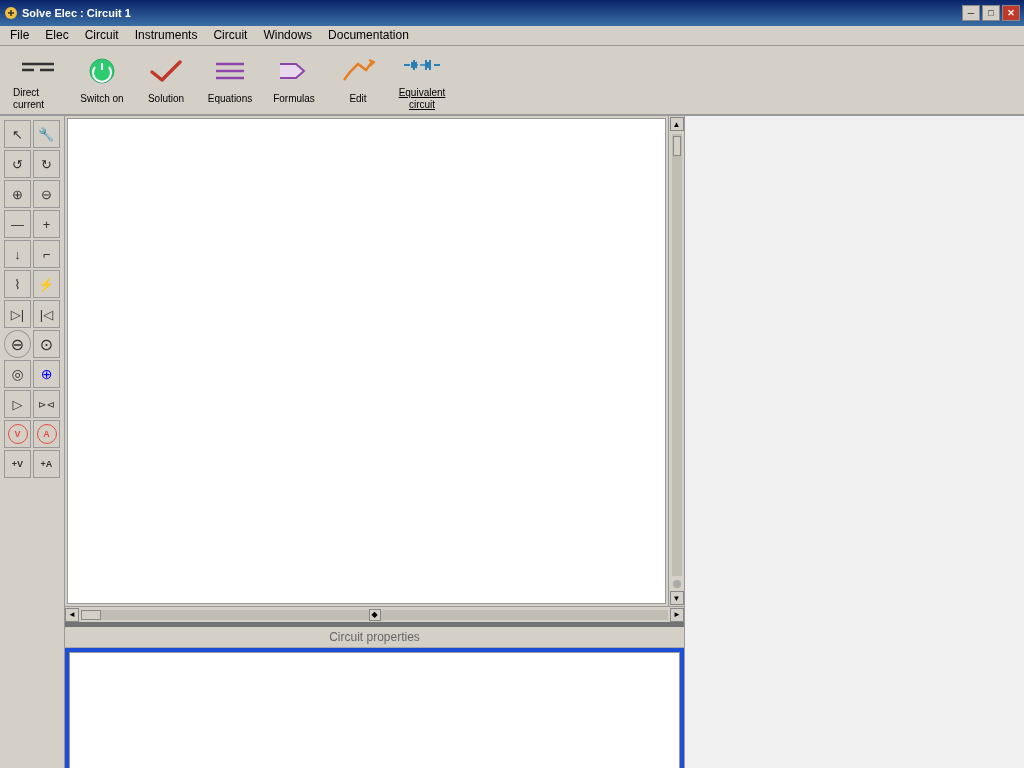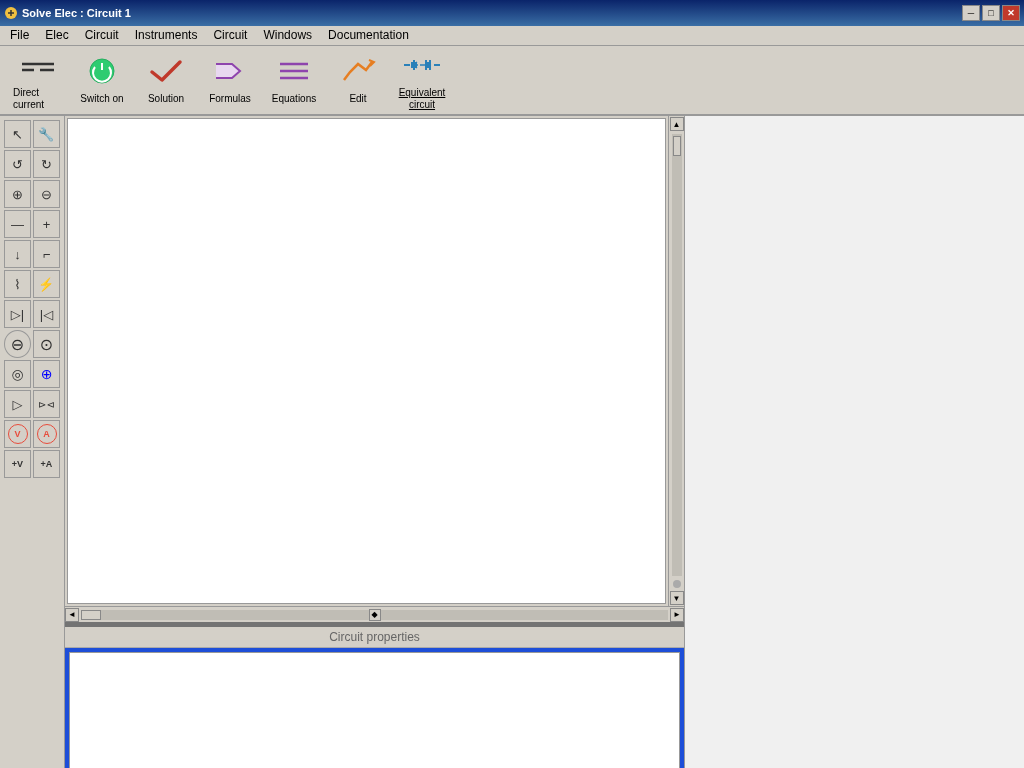--- a/index.html
+++ b/index.html
@@ -293,33 +293,33 @@
           <path d="M18 7 L18 14 M11 11 A9 9 0 1 0 25 11" stroke="white" stroke-width="2" fill="none"></path>
         </svg></div>
       <span style="font-size: 10px; text-align: left; line-height: 1.2;">Switch on</span>
     </div>
     <div class="toolbar-btn tb-solution">
       <div class="tb-icon"><svg width="36" height="30">
           <path d="M4 16 L14 24 L32 6" stroke="#c0392b" stroke-width="3.5" fill="none" stroke-linecap="round" stroke-linejoin="round"></path>
         </svg></div>
       <span style="font-size: 10px; text-align: center; line-height: 1.2;">Solution</span>
     </div>
-    <div class="toolbar-btn tb-formulas">
-      <div class="tb-icon"><svg width="36" height="30">
-          <path d="M4 8 L20 8 L28 15 L20 22 L4 22" stroke="#8e44ad" stroke-width="2" fill="#e8d8f0"></path>
-        </svg></div>
-      <span style="font-size: 10px; text-align: center; line-height: 1.2;">Formulas</span>
-    </div>
     <div class="toolbar-btn tb-equations">
       <div class="tb-icon"><svg width="36" height="30">
           <line x1="4" y1="8" x2="32" y2="8" stroke="#8e44ad" stroke-width="2.5"></line>
           <line x1="4" y1="15" x2="32" y2="15" stroke="#8e44ad" stroke-width="2.5"></line>
           <line x1="4" y1="22" x2="32" y2="22" stroke="#8e44ad" stroke-width="2.5"></line>
         </svg></div>
       <span style="font-size: 10px; text-align: center; line-height: 1.2;">Equations</span>
+    </div>
+    <div class="toolbar-btn tb-formulas">
+      <div class="tb-icon"><svg width="36" height="30">
+          <path d="M4 8 L20 8 L28 15 L20 22 L4 22" stroke="#8e44ad" stroke-width="2" fill="#e8d8f0"></path>
+        </svg></div>
+      <span style="font-size: 10px; text-align: center; line-height: 1.2;">Formulas</span>
     </div>
     <div class="toolbar-btn tb-graph">
       <div class="tb-icon"><svg width="36" height="30">
           <path d="M4 24 L10 16 L18 8 L26 14 L32 6" stroke="#e67e22" stroke-width="2.5" fill="none"></path>
           <path d="M29 4 L34 6 L30 10" stroke="#e67e22" stroke-width="2" fill="none"></path>
         </svg></div>
       <span style="font-size: 10px; text-align: center; line-height: 1.2;">Edit</span>
     </div>
     <div class="toolbar-btn tb-equiv">
       <div class="tb-icon"><svg width="40" height="30">

